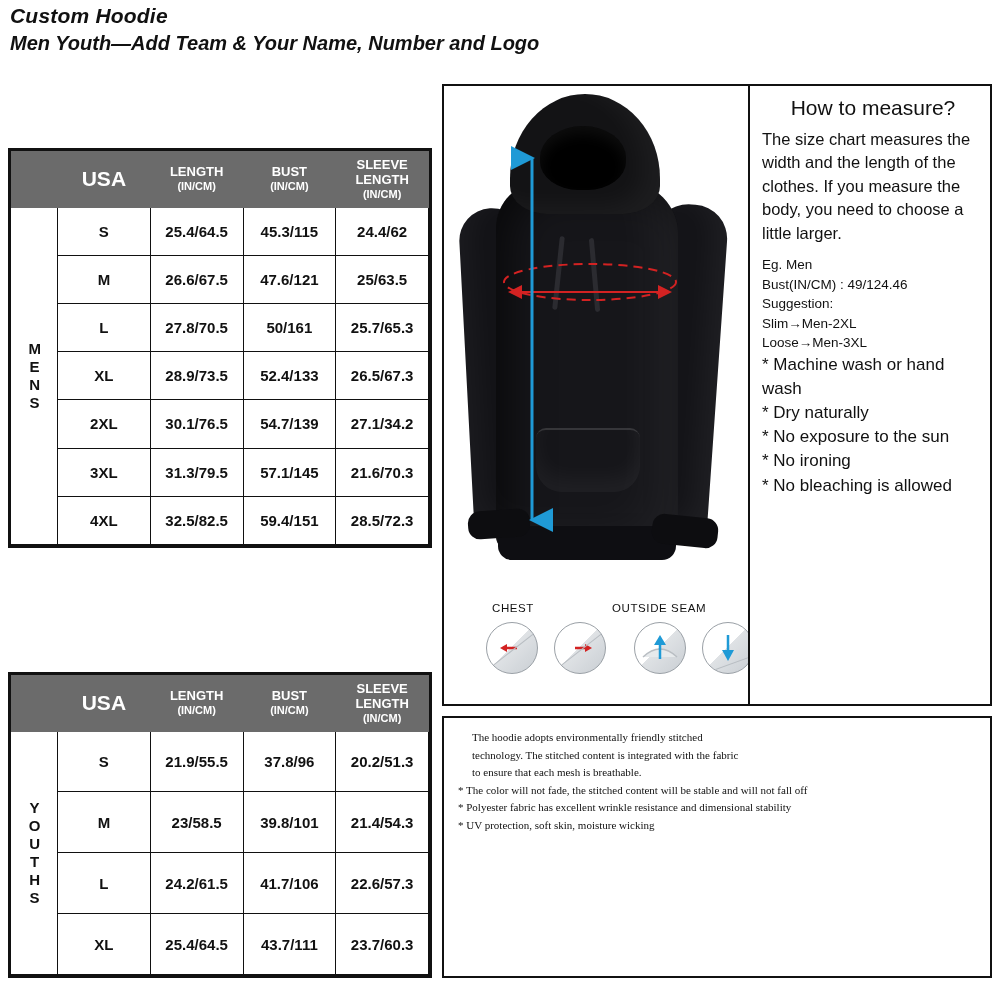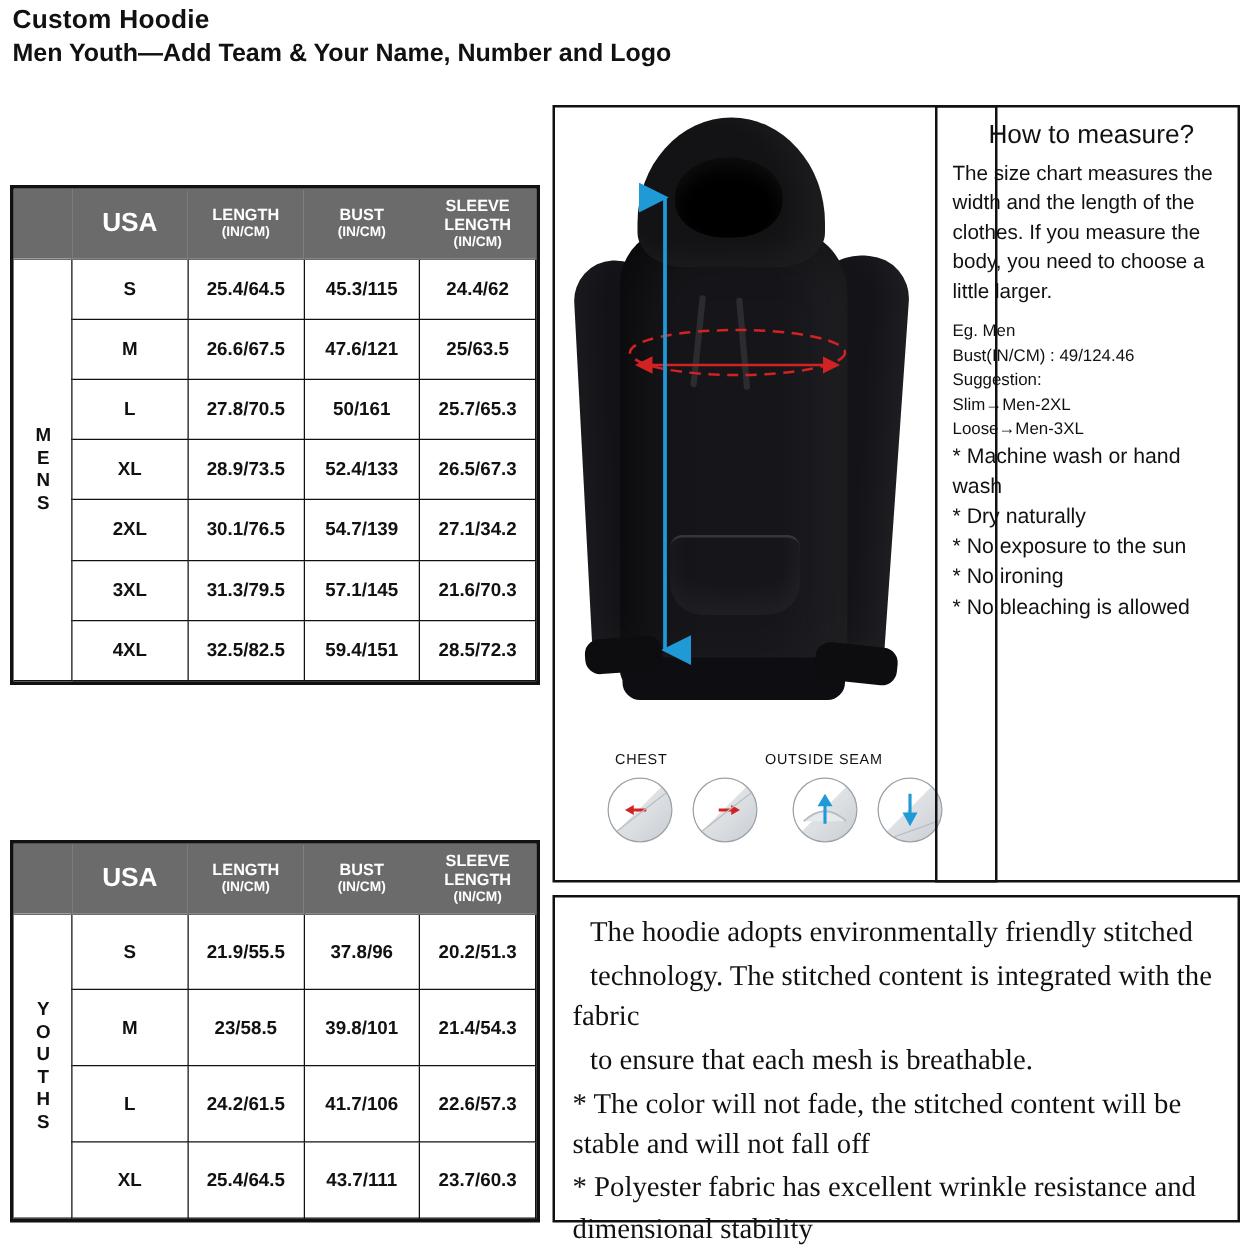--- a/index.html
+++ b/index.html
@@ -15,20 +15,21 @@
     color: #111;
     overflow: hidden;
   }
 
   
   .header {
     position: absolute;
     left: 10px;
     top: 4px;
     width: 700px;
+    font-style: italic;
   }
   .header .title {
     font-size: 21px;
     font-weight: bold;
     letter-spacing: .2px;
     margin: 0 0 4px 0;
     line-height: 1.15;
   }
   .header .subtitle {
     font-size: 20px;
@@ -133,21 +134,21 @@
     font-size: 17px;
     line-height: 1.42;
     margin: 0;
   }
 
   
   .photo-panel {
     position: absolute;
     left: 442px;
     top: 84px;
-    width: 356px;
+    width: 308px;
     height: 622px;
     border: 2px solid #111;
     box-sizing: border-box;
     background: #fff;
     overflow: hidden;
   }
   .hoodie-wrap {
     position: absolute;
     left: 0; top: 0;
     width: 100%;
@@ -279,21 +280,21 @@
   .bottom-box {
     position: absolute;
     left: 442px;
     top: 716px;
     width: 550px;
     height: 262px;
     border: 2px solid #111;
     box-sizing: border-box;
     padding: 12px 14px;
     font-family: "Liberation Serif", serif;
-    font-size: 23px;
+    font-size: 11px;
     line-height: 1.42;
   }
   .bottom-box p { margin: 0 0 2px 0; }
   .bottom-box .indent { text-indent: 14px; }
 </style>
 </head>
 <body>
 
 <div class="header">
   <div class="title">Custom Hoodie</div>

